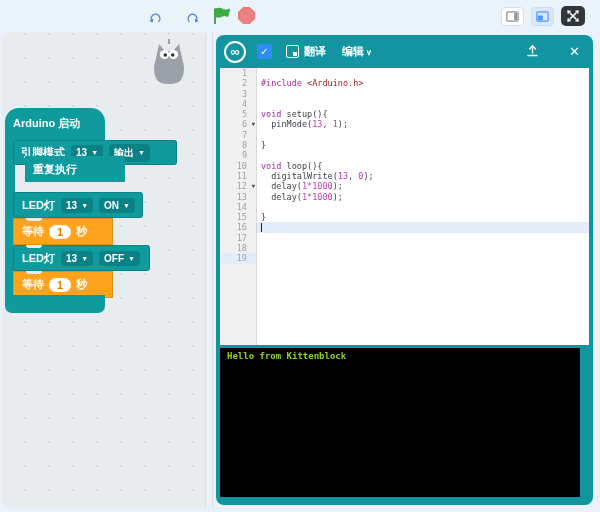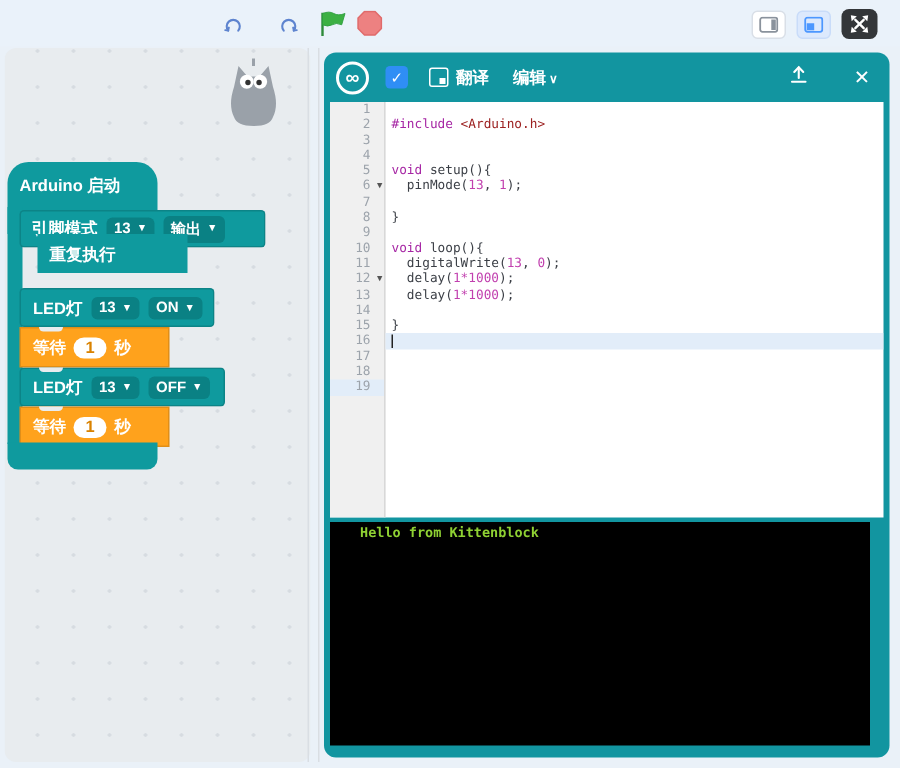--- a/index.html
+++ b/index.html
@@ -85,21 +85,21 @@
   .codecol .cl { height:10.3px; line-height:10.3px; padding-left:4px; white-space:pre; }
   .active-row { background:#E2EDF9 !important; }
   .caret { display:inline-block; width:1px; height:9px; background:#222; vertical-align:middle; }
   .tk-kw  { color:#A626A4; }
   .tk-num { color:#C13FAE; }
   .tk-inc { color:#9C2121; }
 
   
   .terminal { position:absolute; left:4px; top:313px; width:360px; height:149px; background:#000;
               font-family:"DejaVu Sans Mono", monospace; font-size:9px; font-weight:bold;
-              color:#8FD133; padding:2px 20px; line-height:13px; overflow:hidden; }
+              color:#8FD133; padding:2px 7px; line-height:13px; overflow:hidden; }
 </style>
 </head>
 <body>
 
 <div class="toolbar">
   <span class="tb-icon tb-undo">
     <svg width="13" height="13" viewBox="0 0 14 14">
         <path d="M3.4 11.2 A4.7 4.7 0 1 1 10.6 11.2" fill="none" stroke="#5E84CF" stroke-width="1.5" stroke-linecap="round"></path>
         <path d="M3.4 11.2 l-2.2 -0.4 M3.4 11.2 l0.5 -2.2" stroke="#5E84CF" stroke-width="1.3" stroke-linecap="round"></path>
       </svg>

